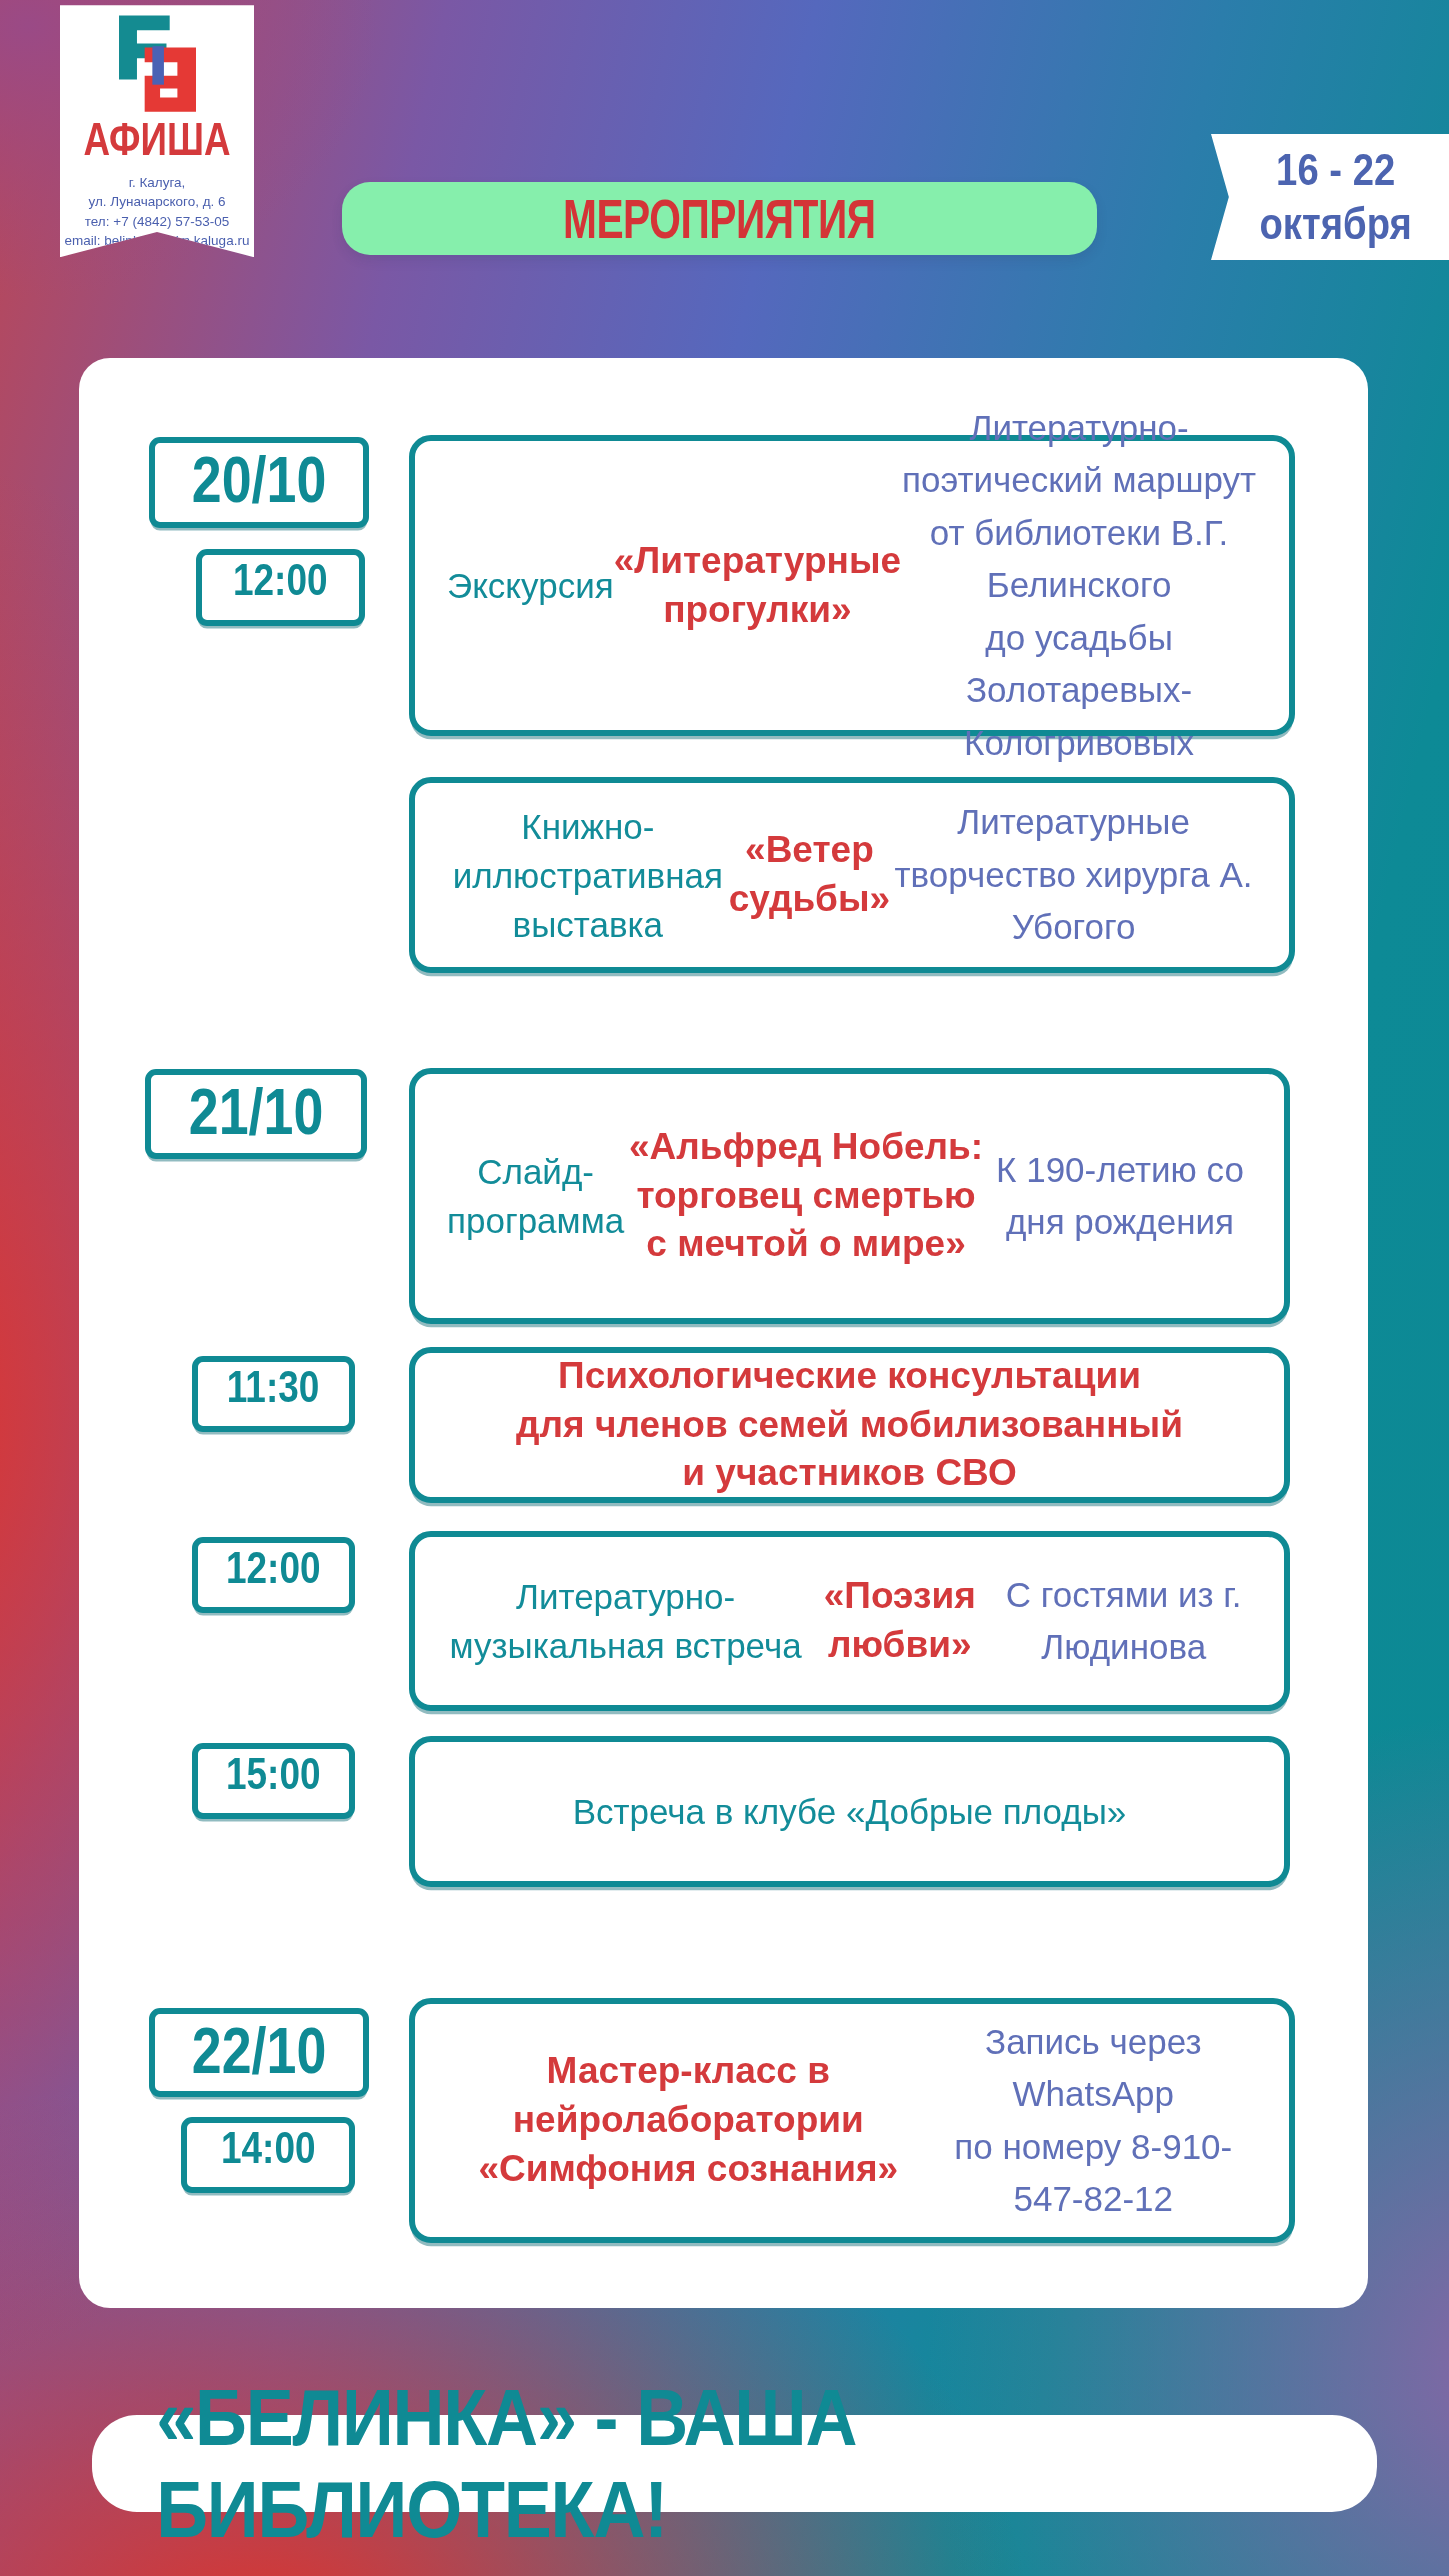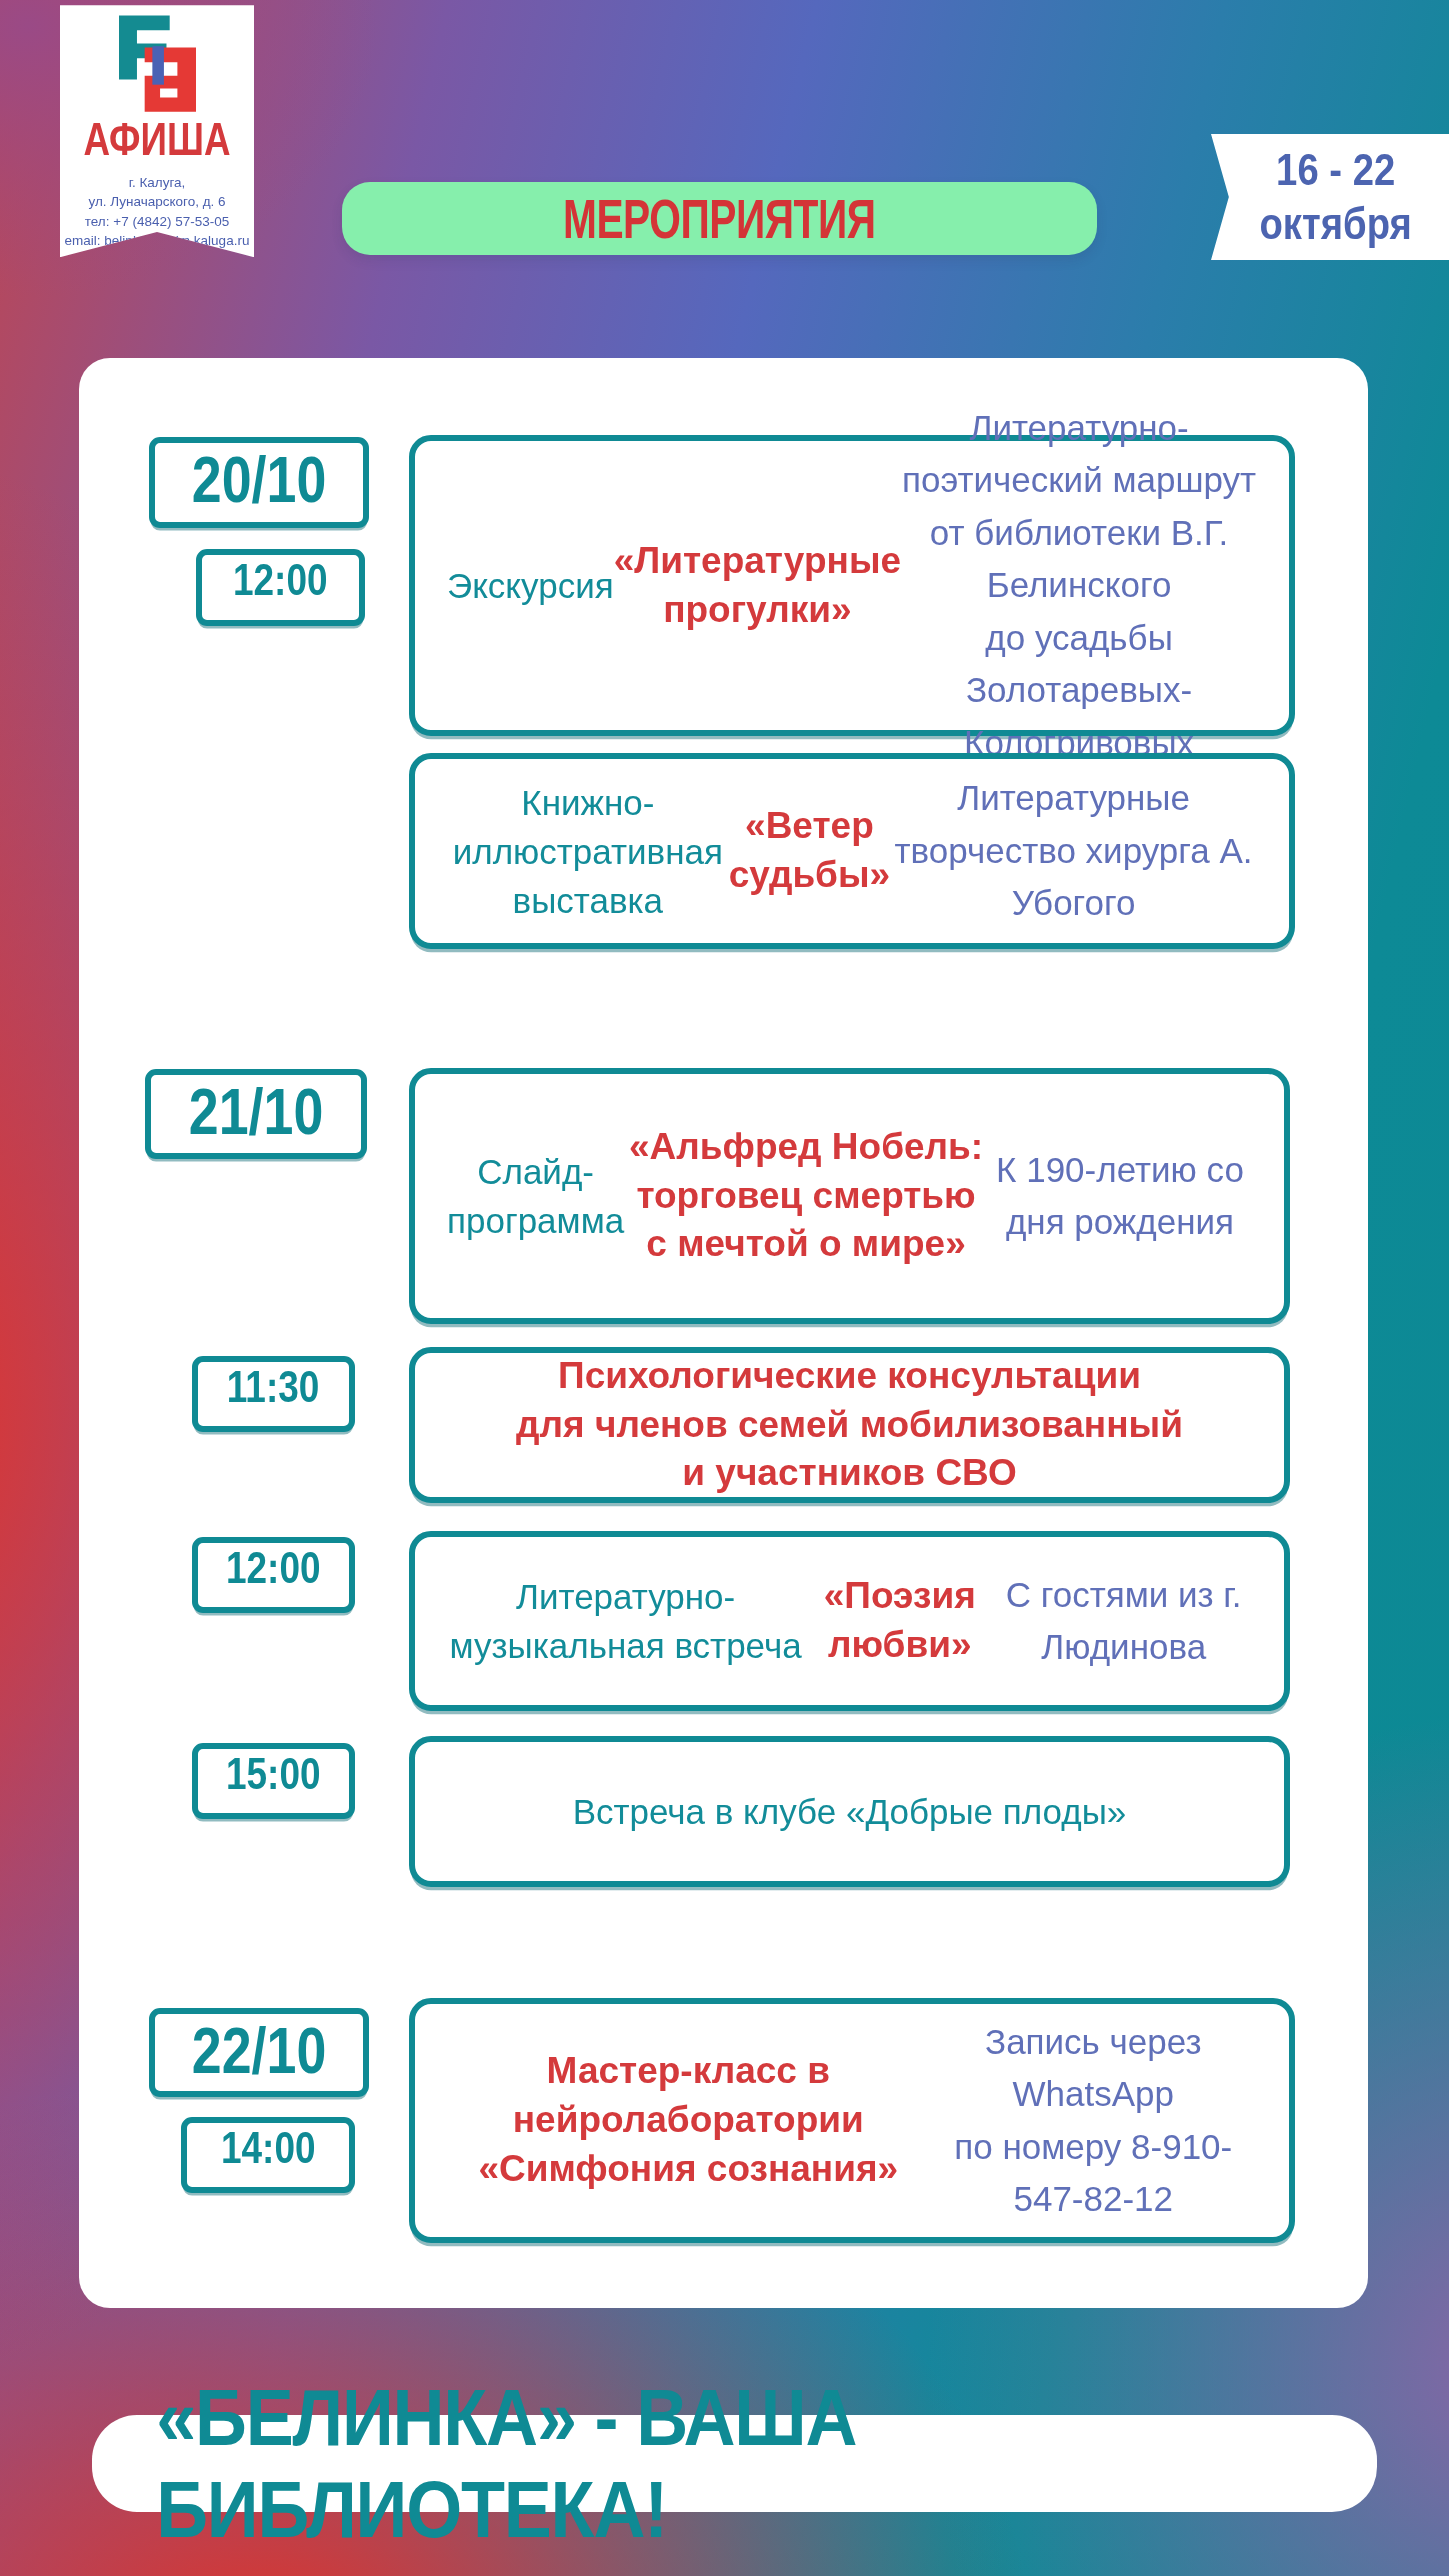--- a/index.html
+++ b/index.html
@@ -116,21 +116,21 @@
     <span class="cond">12:00</span>
   </div>
   <div class="ebox" style="left:330px;top:77px;width:886px;height:301px">
     <div class="cat pre">Экскурсия</div>
     <div class="ttl pre">«Литературные прогулки»</div>
     <div class="det pre">Литературно-поэтический маршрут
 от библиотеки В.Г. Белинского
 до усадьбы Золотаревых-Кологривовых</div>
   </div>
 
-  <div class="ebox" style="left:330px;top:395px;width:886px;height:196px">
+  <div class="ebox" style="left:330px;top:419px;width:886px;height:196px">
     <div class="cat pre">Книжно-иллюстративная выставка</div>
     <div class="ttl pre">«Ветер судьбы»</div>
     <div class="det pre">Литературные творчество хирурга А. Убогого</div>
   </div>
 
   <div class="badge date" style="left:66px;top:711px;width:222px;height:90px">
     <span class="cond">21/10</span>
   </div>
   <div class="ebox" style="left:330px;top:710px;width:881px;height:256px">
     <div class="cat pre">Слайд-программа</div>

